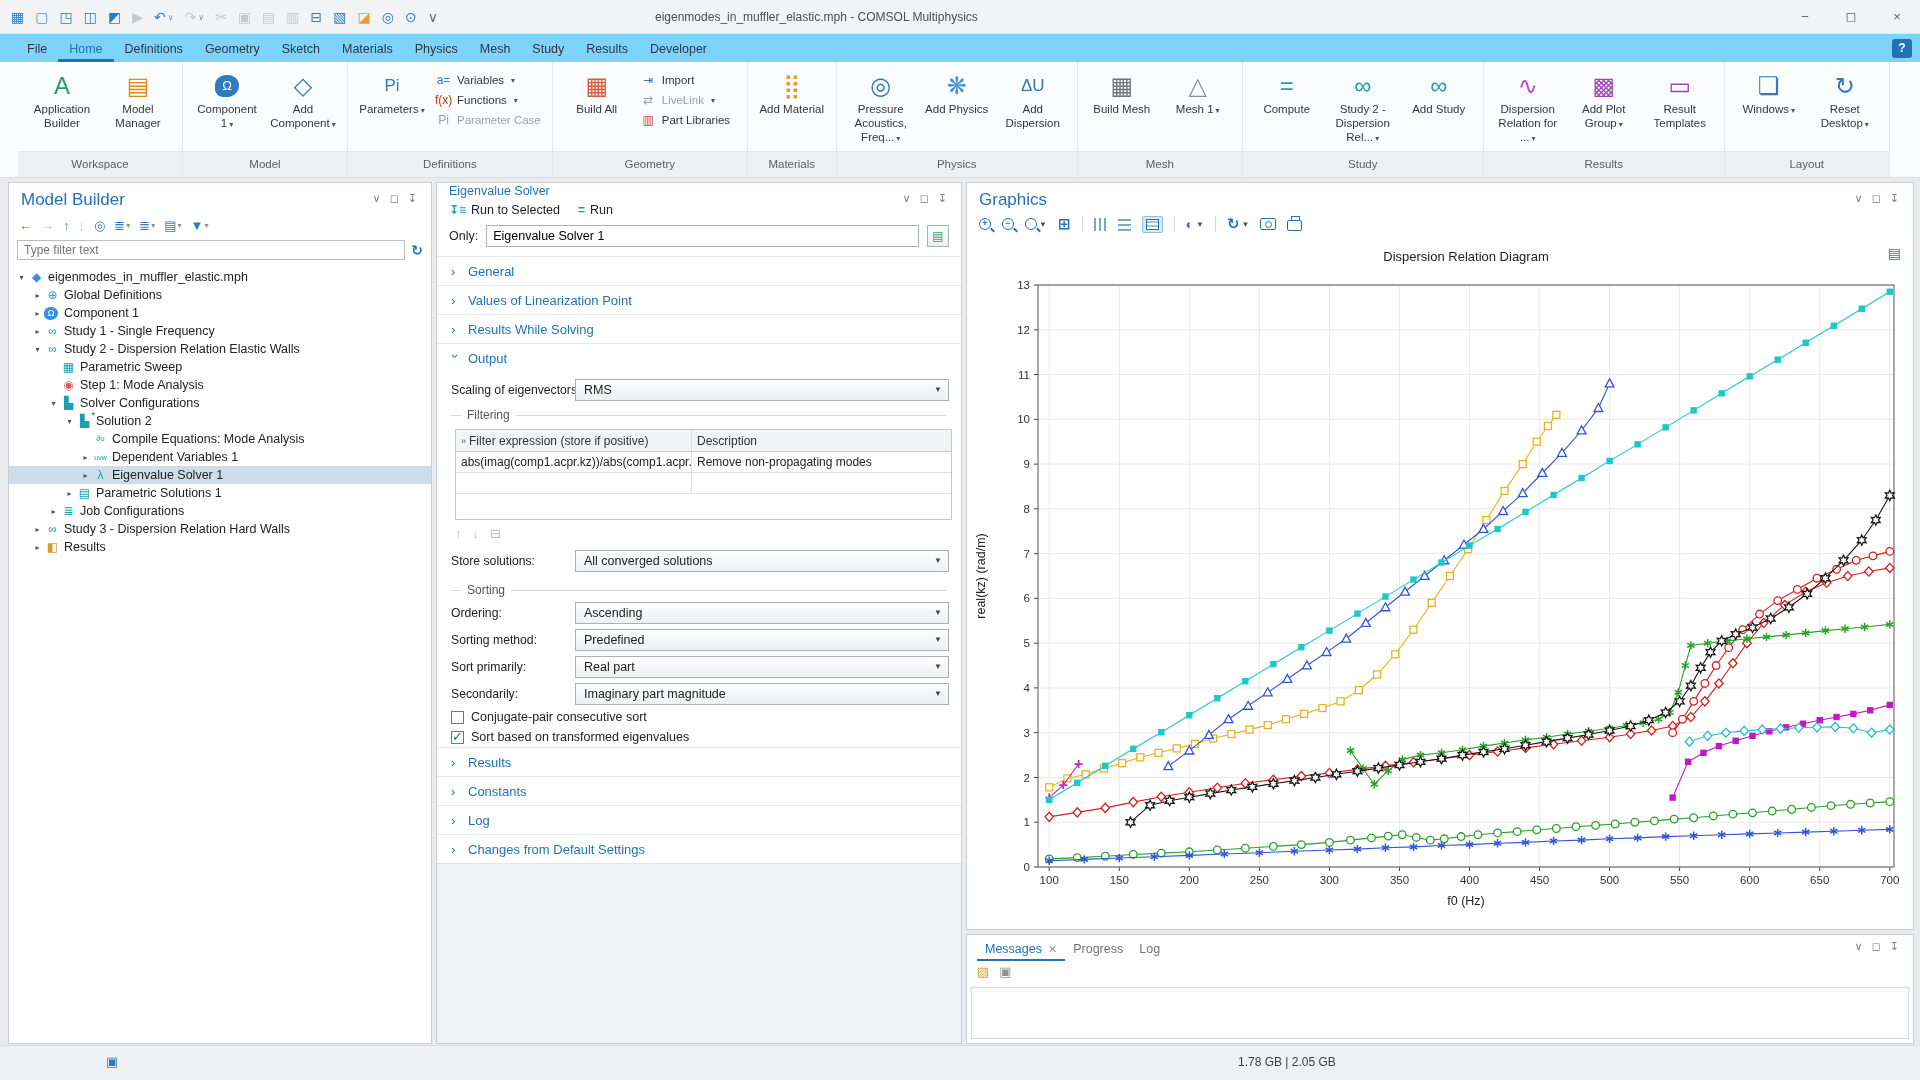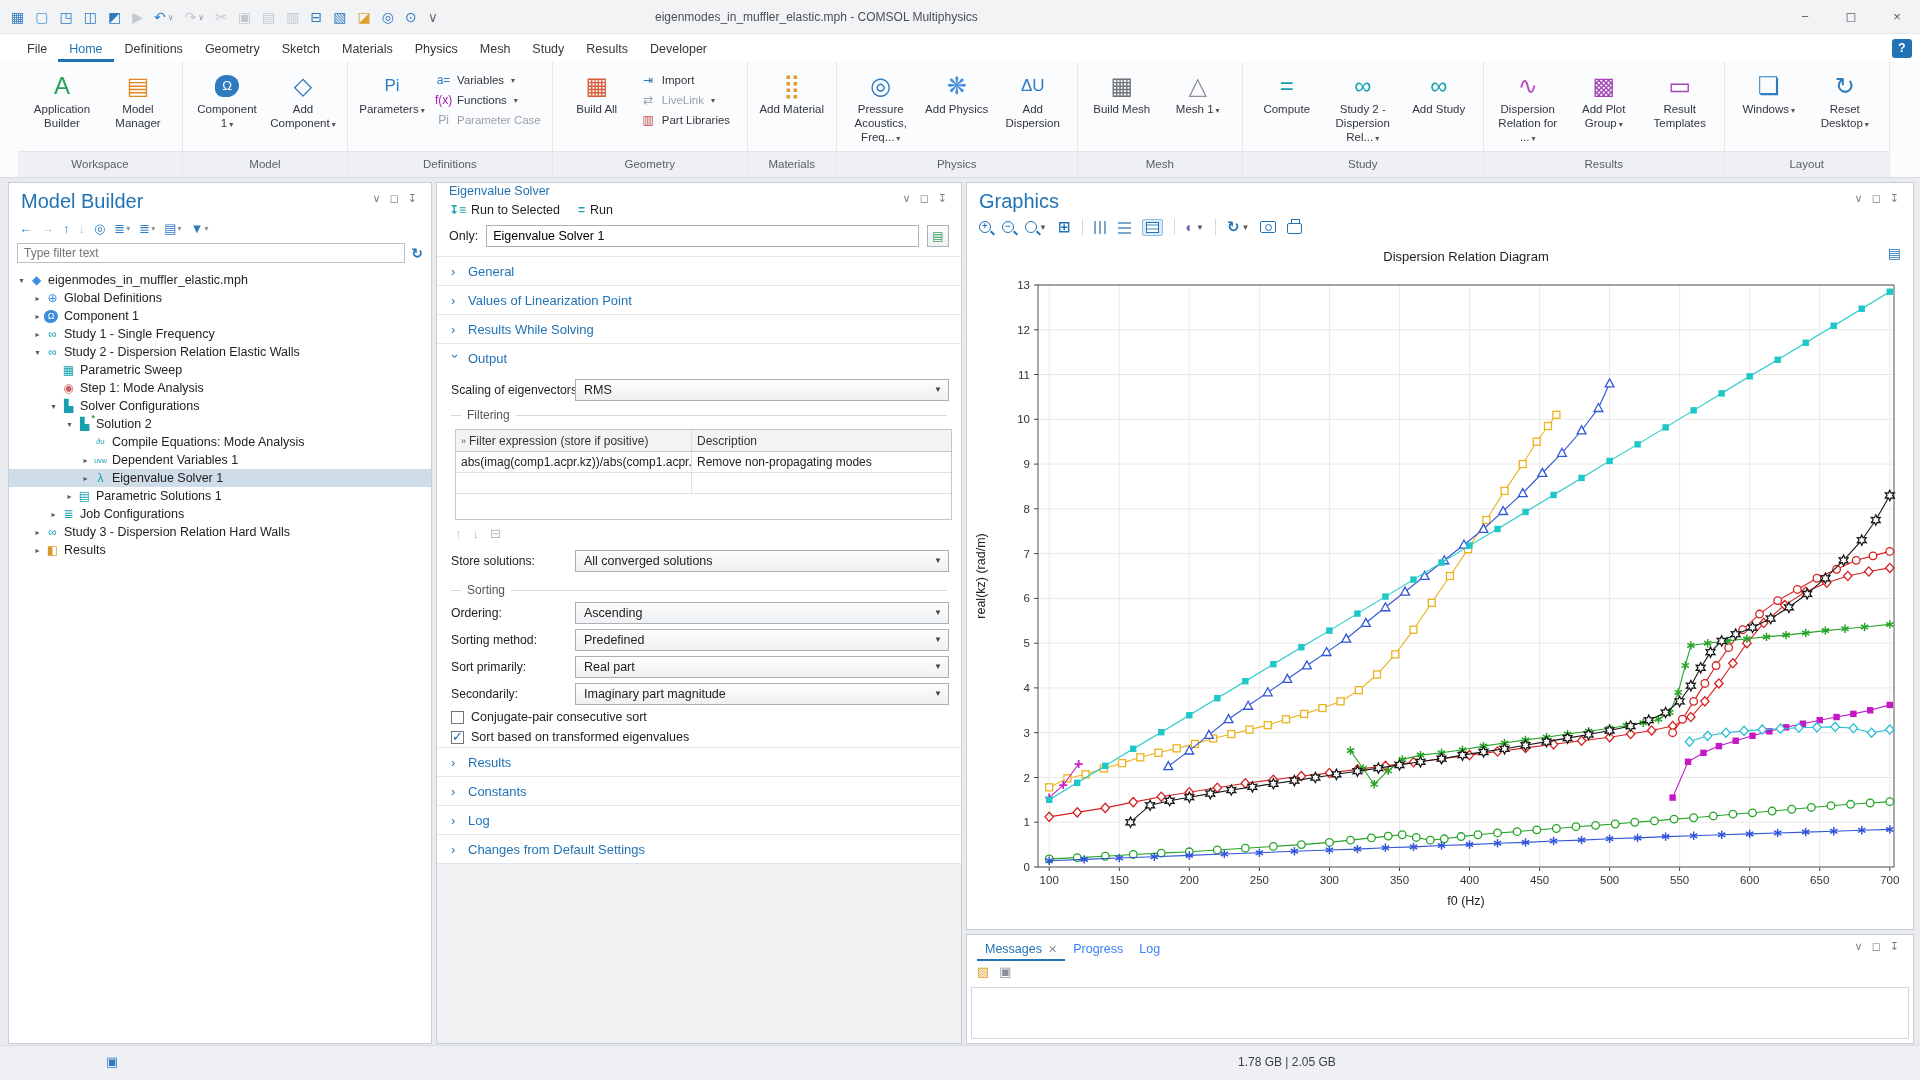--- a/index.html
+++ b/index.html
@@ -8,21 +8,21 @@
 
 .titlebar{position:absolute;left:0;top:0;width:1920px;height:34px;background:#f2f3f5;border-bottom:1px solid #e3e5e8}
 .qat{position:absolute;left:6px;top:0;height:34px;display:flex;align-items:center;gap:1px}
 .qbtn{display:inline-flex;align-items:center;height:26px;padding:0 5px;border-radius:3px}
 .qg{font-size:14px;line-height:1}
 .qarr{font-size:8px;color:#8a9096;margin-left:2px}
 .wtitle{position:absolute;left:655px;top:0;height:34px;line-height:34px;font-size:12px;color:#4a4f55}
 .wbtns{position:absolute;right:0;top:0;display:flex}
 .wbtn{width:46px;height:33px;text-align:center;line-height:33px;color:#5a5f65;font-size:13px}
 
-.menubar{position:absolute;top:34px;left:0;width:1920px;height:28px;background:#ffffff;display:flex;align-items:flex-end;padding-left:16px}
+.menubar{position:absolute;top:34px;left:0;width:1920px;height:28px;background:#7dd3fc;display:flex;align-items:flex-end;padding-left:16px}
 .mtab{padding:4px 11px 6px;font-size:12.5px;color:#33373c}
 .mtab.active{color:#2273b5;border-bottom:3px solid #2273b5;padding-bottom:3px}
 .help-btn{position:absolute;right:8px;top:5px;width:20px;height:19px;background:#2273b5;color:#fff;text-align:center;line-height:19px;border-radius:3px;font-size:12px;font-weight:bold}
 
 .ribbon{position:absolute;top:62px;left:0;width:1920px;height:116px;background:#fbfcfd;border-bottom:1px solid #d9dde1;display:flex;padding-left:18px}
 .rgroup{display:flex;flex-direction:column;border-right:1px solid #e4e7ea}
 .rbody{flex:1;display:flex;align-items:stretch;padding:5px 7px 1px;gap:2px}
 .rglabel{height:26px;line-height:25px;text-align:center;font-size:11.5px;color:#5a6066;background:#eef0f3;border-top:1px solid #e2e5e9}
 .rbtn{width:74px;display:flex;flex-direction:column;align-items:center;padding-top:1px}
 .ricn{height:35px;display:flex;align-items:center;justify-content:center;font-size:24px;line-height:1}
@@ -32,21 +32,21 @@
 .rstack{display:flex;flex-direction:column;gap:4px;padding-top:5px;min-width:104px}
 .rrow{display:flex;align-items:center;gap:5px;font-size:11.5px;color:#33373c;padding:1px 4px;white-space:nowrap}
 .rrow .sicn{font-size:12px;width:17px;text-align:center}
 .rrow.dis{color:#9aa0a6}
 
 .panel{position:absolute;background:#fff;border:1px solid #c9ced4}
 .mb{left:8px;top:182px;width:424px;height:862px}
 .st{left:436px;top:182px;width:526px;height:862px;display:flex;flex-direction:column}
 .gx{left:966px;top:182px;width:948px;height:748px}
 .ms{left:966px;top:934px;width:948px;height:110px}
-.ptitle{font-size:20px;color:#2273b5;padding:7px 12px 1px}
+.ptitle{font-size:17px;color:#2273b5;padding:7px 12px 1px}
 .picons{position:absolute;top:9px;right:14px;display:flex;gap:9px;color:#7b8187;font-size:11px}
 .picons span{line-height:12px}
 
 .mtb{display:flex;align-items:center;gap:9px;padding:7px 10px 5px;font-size:13px}
 .mtb .mtbi{display:inline-flex;align-items:center}
 .mtb .a{font-size:8px;color:#8a9096;margin-left:1px}
 .mfilter{display:flex;align-items:center;padding:2px 8px 4px;gap:6px}
 .mfilter input{flex:1;height:20px;border:1px solid #b9bfc6;padding:0 6px;font-size:12px;color:#9aa0a6;font-family:inherit}
 .mfilter .refr{color:#2273b5;font-size:14px;font-weight:bold}
 .tree{padding-top:4px}
@@ -109,21 +109,21 @@
 .gprn::before{content:"";position:absolute;left:3px;top:-5px;width:7px;height:4px;border:1.5px solid #2273b5;border-bottom:none}
 #chart-svg{position:absolute;left:0;top:0;z-index:1}
 .cgrid{stroke:#e9e9e9;stroke-width:1}
 .ctick{stroke:#444;stroke-width:1}
 .clab{font-size:11.5px;fill:#333;font-family:"Liberation Sans","DejaVu Sans",sans-serif}
 .ctitle{font-size:13px;fill:#222;font-family:"Liberation Sans","DejaVu Sans",sans-serif}
 .caxis{font-size:12.5px;fill:#222;font-family:"Liberation Sans","DejaVu Sans",sans-serif}
 .plotset{position:absolute;right:12px;top:62px;color:#2273b5;font-size:14px;z-index:2}
 
 .mtabs{display:flex;padding-left:10px;align-items:flex-end;height:26px}
-.mstab{padding:4px 8px 5px;font-size:12.5px;color:#3b82f6;display:flex;align-items:center;gap:6px}
+.mstab{padding:4px 8px 5px;font-size:12.5px;color:#737373;display:flex;align-items:center;gap:6px}
 .mstab.active{color:#2273b5;border-bottom:2px solid #2273b5;padding-bottom:3px}
 .tclose{color:#8a9096;font-size:11px}
 .mstb{display:flex;gap:10px;padding:3px 10px}
 .msbox{position:absolute;left:4px;right:4px;top:52px;bottom:4px;border:1px solid #d5d9dd;background:#fff}
 
 .statusbar{position:absolute;left:0;top:1045px;width:1920px;height:35px;background:#eef0f3;border-top:1px solid #d9dde1}
 .mem{position:absolute;left:1238px;top:9px;font-size:12px;color:#3a3f44}
 .sbicon{position:absolute;left:106px;top:8px;color:#2e7bc0;font-size:13px}
 </style>
 </head>
@@ -248,21 +248,21 @@
           <span class="ricn" style="color: rgb(46, 123, 192); font-size: 17px;">Pi</span>
           <div class="rlabel">Parameters<span class="rarr">▾</span></div>
         </div>
         <div class="rstack">
           <div class="rrow">
             <span class="sicn" style="color: rgb(46, 123, 192);">a=</span>
             <span>Variables</span>
             <span class="rarr">▾</span>
           </div>
           <div class="rrow">
-            <span class="sicn" style="color: #a21caf;">f(x)</span>
+            <span class="sicn" style="color: #c2410c;">f(x)</span>
             <span>Functions</span>
             <span class="rarr">▾</span>
           </div>
           <div class="rrow dis">
             <span class="sicn" style="color: rgb(154, 160, 166);">Pi</span>
             <span>Parameter Case</span>
           </div>
         </div>
       </div>
       <div class="rglabel">Definitions</div>

